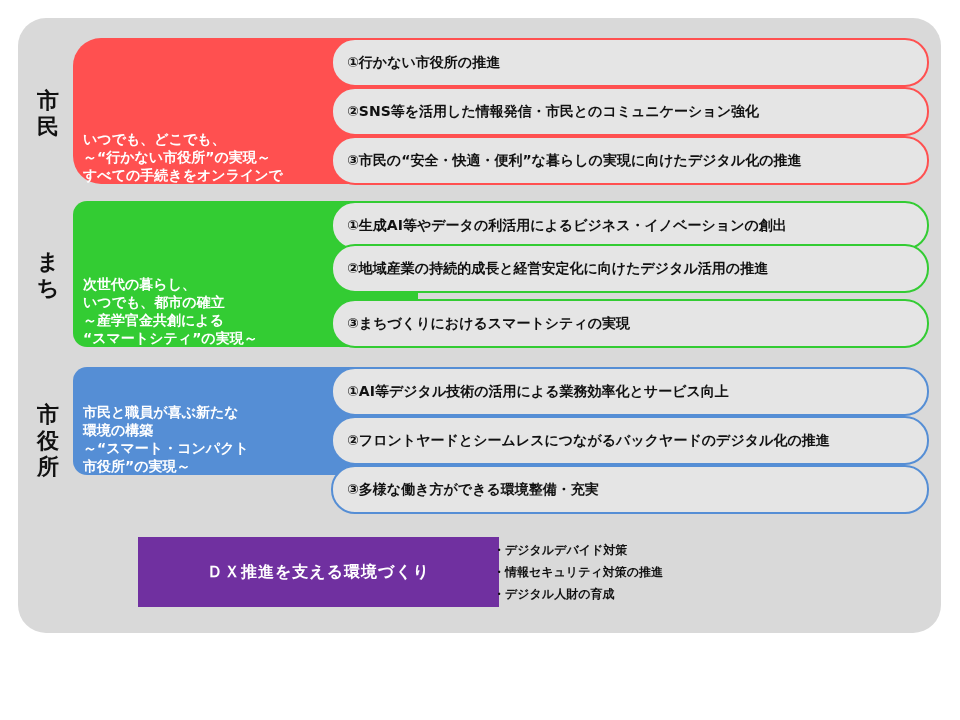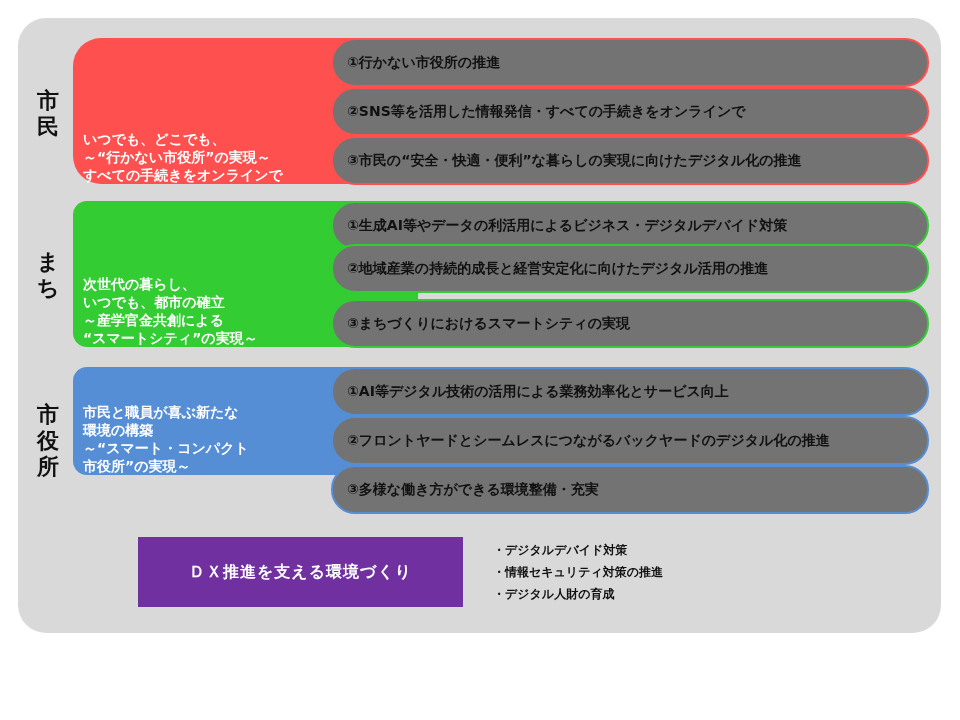--- a/index.html
+++ b/index.html
@@ -18,26 +18,26 @@
   .band {
     position: absolute; left: 73px; width: 320px; color: #fff;
   }
   .band .vision {
     position: absolute; left: 10px; top: 0; bottom: 0; width: 250px;
     display: flex; flex-direction: column; justify-content: flex-end;
     font-size: 14px; font-weight: bold; line-height: 18px; white-space: nowrap;
   }
   .pill {
     position: absolute; left: 331px; width: 580px; height: 45px;
-    background: #737373; border-radius: 24px; border: 2px solid;
+    background: #e5e5e5; border-radius: 24px; border: 2px solid;
     display: flex; align-items: center; padding-left: 14px; box-sizing: content-box;
     font-size: 14px; font-weight: bold; color: #111; white-space: nowrap;
   }
   .dx-box {
-    position: absolute; left: 138px; top: 537px; width: 325px; height: 70px;
+    position: absolute; left: 138px; top: 537px; width: 361px; height: 70px;
     background: #7030a0; color: #fff;
     display: flex; align-items: center; justify-content: center;
     font-size: 16px; font-weight: bold; letter-spacing: 1px;
   }
   .dx-list {
     position: absolute; left: 493px; top: 539px;
     font-size: 12px; font-weight: bold; color: #111; line-height: 22px;
   }
 </style>
 </head>
@@ -53,40 +53,40 @@
   <div class="vision">
     <div>いつでも、どこでも、</div>
     <div>～“行かない市役所”の実現～</div>
     <div>すべての手続きをオンラインで</div>
   </div>
 </div>
 <div class="pill" style="top:38px; border-color:#ff5050;">
     <span>①行かない市役所の推進</span>
   </div>
 <div class="pill" style="top:87px; border-color:#ff5050;">
-    <span>②SNS等を活用した情報発信・すべての手続きをオンラインで</span>
+    <span>②SNS等を活用した情報発信・市民とのコミュニケーション強化</span>
   </div>
 <div class="pill" style="top:136px; border-color:#ff5050;">
     <span>③市民の“安全・快適・便利”な暮らしの実現に向けたデジタル化の推進</span>
   </div>
 
 <div class="cat-label" style="left:28px; top:249px;">
   <div>ま</div>
   <div>ち</div>
 </div>
 <div class="band" style="top:201px; height:146px; background:#33cc33; border-radius:14px 0 0 14px;padding-left:25px;">
   <div class="vision">
     <div>次世代の暮らし、</div>
     <div>いつでも、都市の確立</div>
     <div>～産学官金共創による</div>
     <div>“スマートシティ”の実現～</div>
   </div>
 </div>
 <div class="pill" style="top:201px; border-color:#33cc33;">
-    <span>①生成AI等やデータの利活用によるビジネス・デジタルデバイド対策</span>
+    <span>①生成AI等やデータの利活用によるビジネス・イノベーションの創出</span>
   </div>
 <div class="pill" style="top:244px; border-color:#33cc33;">
     <span>②地域産業の持続的成長と経営安定化に向けたデジタル活用の推進</span>
   </div>
 <div class="pill" style="top:299px; border-color:#33cc33;">
     <span>③まちづくりにおけるスマートシティの実現</span>
   </div>
 
 <div class="cat-label" style="left:28px; top:402px;">
   <div>市</div>

